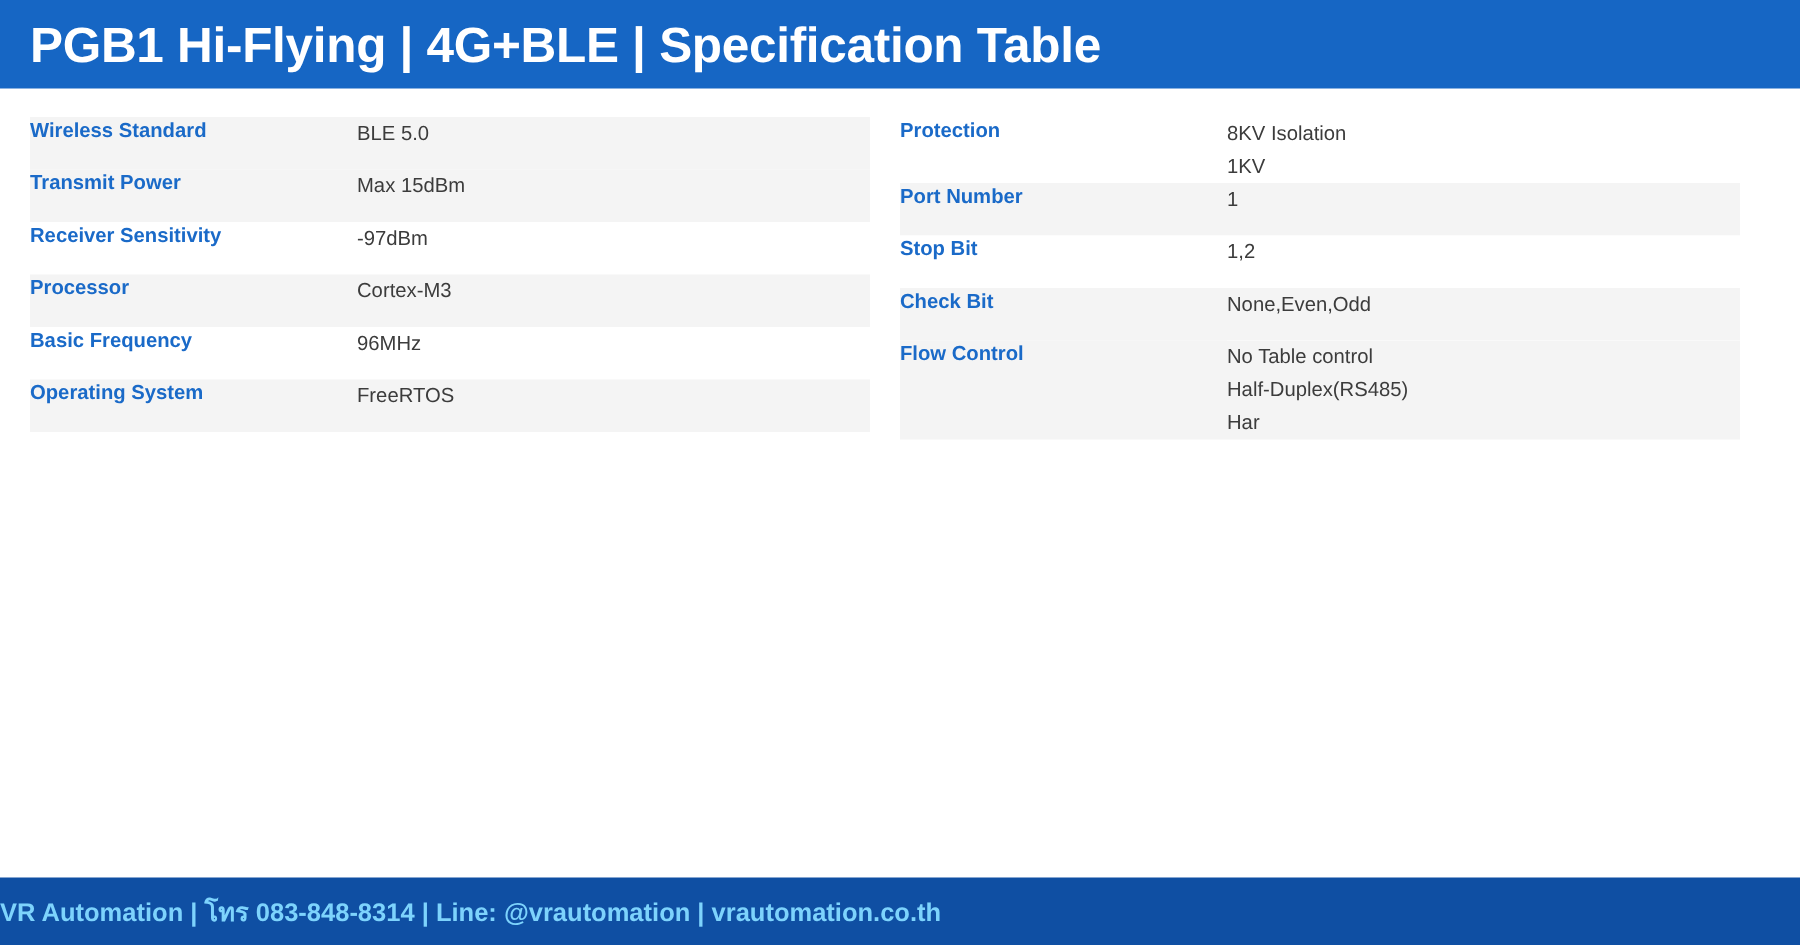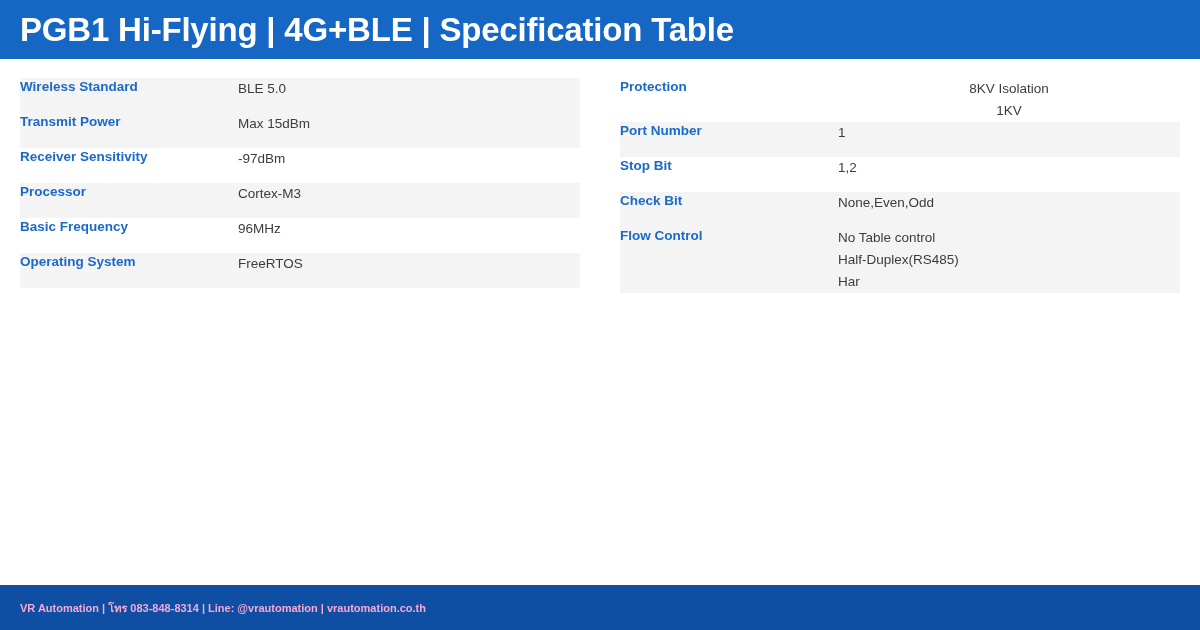--- a/index.html
+++ b/index.html
@@ -38,21 +38,20 @@
 
   
   .tables {
     position: absolute;
     left: 0;
     top: 59px;
     width: 1200px;
     height: 526px;
     display: flex;
     align-items: flex-start;
-    gap: 20px;
   }
 
   .spec-table {
     border-collapse: collapse;
     table-layout: fixed;
   }
 
   .table-left-wrap {
     margin-left: 20px;
     margin-top: 19px;
@@ -97,39 +96,37 @@
   .row-overflow td { height: 35px; overflow: visible; }
   .row-overflow .cell-value {
     position: relative;
     z-index: 2;
     height: 35px;
     overflow: visible;
   }
   .row-clipped .cell-value {
     height: 35px;
     overflow: hidden;
-    text-align: center;
   }
 
   
   .footer-bar {
     position: absolute;
     left: 0;
     top: 585px;
     width: 1200px;
     height: 45px;
     background: #0f4fa3;
     display: flex;
     align-items: center;
   }
   .footer-text {
-    color: #f9a8d4;
-    font-size: 11px;
+    color: #7dd3fc;
+    font-size: 17px;
     font-weight: bold;
-    padding-left: 20px;
     white-space: nowrap;
   }
 </style>
 </head>
 <body>
 
 <div class="header-bar">
   <div class="header-title">PGB1 Hi-Flying | 4G+BLE | Specification Table</div>
 </div>
 

